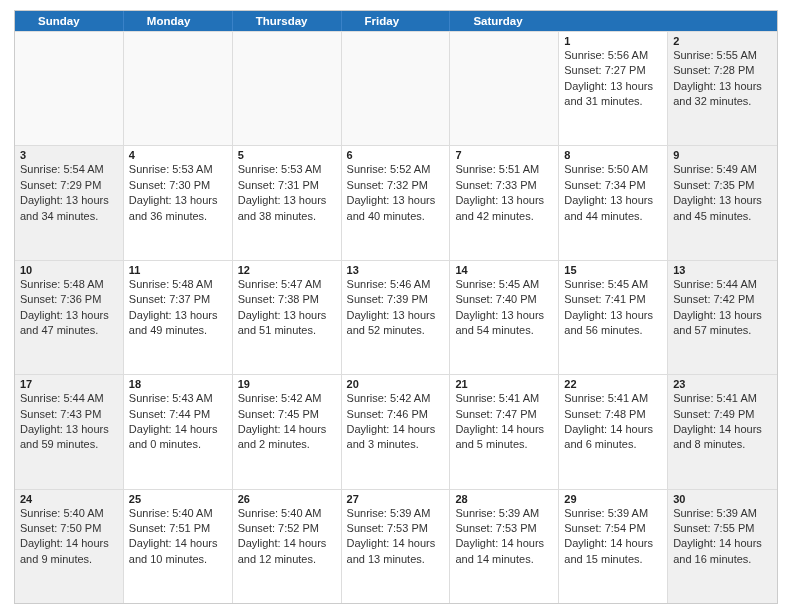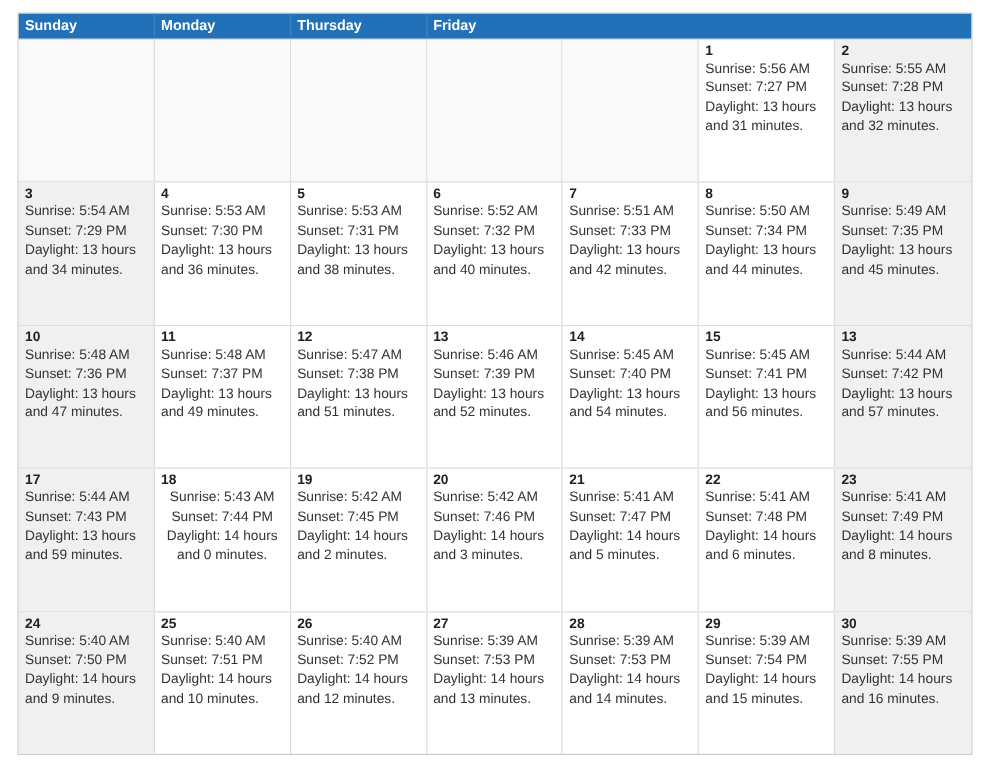--- a/index.html
+++ b/index.html
@@ -66,20 +66,21 @@
       grid-template-columns: repeat(7, 1fr);
       background: #2271b8;
     }
     .cal-header-cell {
       color: #fff;
       font-size: 11.5px;
       font-weight: bold;
       padding: 4px 5px;
       border-right: 1px solid #3a82c8;
       text-align: left;
+      margin-left: 18px;
     }
     .cal-header-cell:last-child { border-right: none; }
     .cal-body {
       flex: 1;
       display: flex;
       flex-direction: column;
     }
     .cal-row {
       flex: 1;
       display: grid;
@@ -113,20 +114,21 @@
 <body>
 
 <div class="page">
 
   <div class="calendar">
     <div class="cal-header">
     <div class="cal-header-cell">Sunday</div>
         <div class="cal-header-cell">Monday</div>
         <div class="cal-header-cell">Thursday</div>
         <div class="cal-header-cell">Friday</div>
+        <div class="cal-header-cell">Saturday</div>
       </div>
     <div class="cal-body">
     <div class="cal-row">
           <div class="cal-cell empty"></div>
           <div class="cal-cell empty"></div>
           <div class="cal-cell empty"></div>
           <div class="cal-cell empty"></div>
           <div class="cal-cell empty"></div>
           <div class="cal-cell">
             <div class="day-num">1</div>
@@ -248,21 +250,21 @@
         <div class="cal-row">
           <div class="cal-cell shaded">
             <div class="day-num">17</div>
             <div class="day-info" style="white-space: pre-line;">Sunrise: 5:44 AM
 Sunset: 7:43 PM
 Daylight: 13 hours
 and 59 minutes.</div>
           </div>
           <div class="cal-cell">
             <div class="day-num">18</div>
-            <div class="day-info" style="white-space: pre-line; text-align: center;">Sunrise: 5:43 AM
+            <div class="day-info" style="white-space: pre-line;">Sunrise: 5:43 AM
 Sunset: 7:44 PM
 Daylight: 14 hours
 and 0 minutes.</div>
           </div>
           <div class="cal-cell">
             <div class="day-num">19</div>
             <div class="day-info" style="white-space: pre-line;">Sunrise: 5:42 AM
 Sunset: 7:45 PM
 Daylight: 14 hours
 and 2 minutes.</div>

